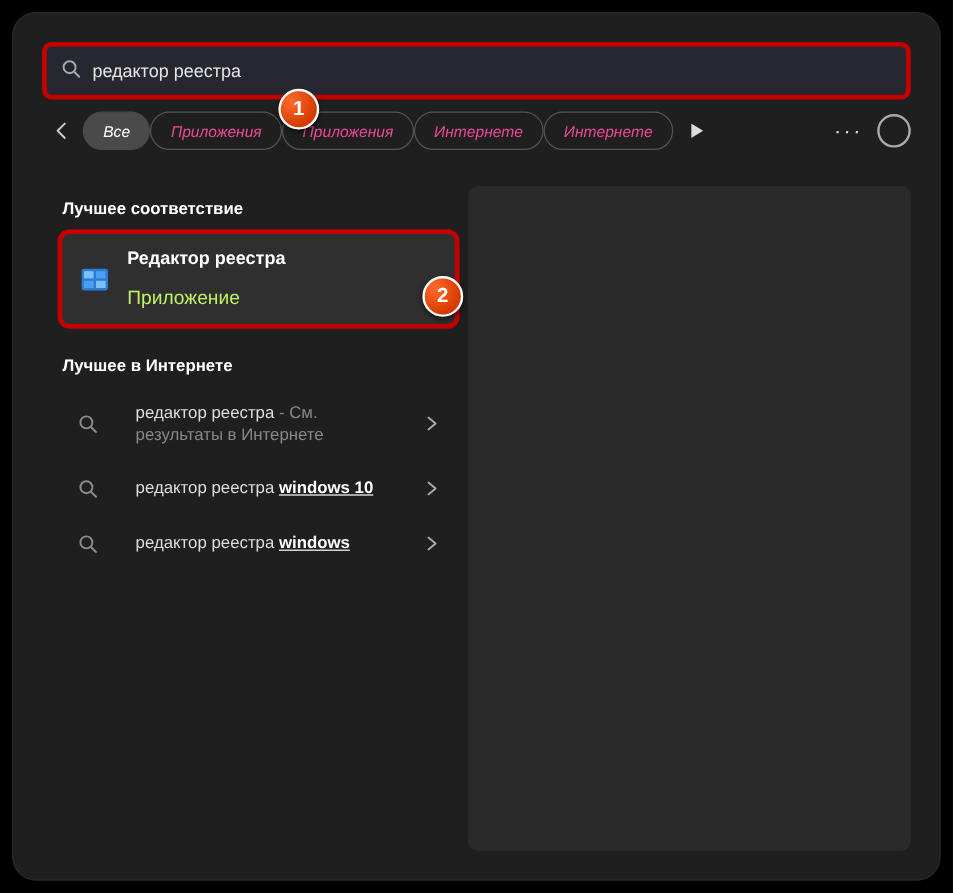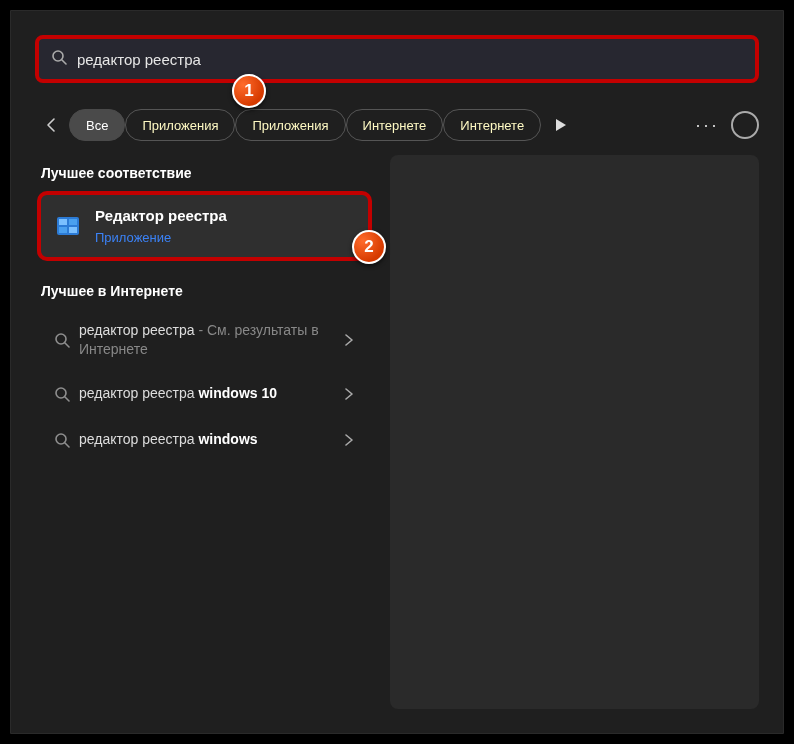--- a/index.html
+++ b/index.html
@@ -9,21 +9,21 @@
     background: #000;
     font-family: "Segoe UI", -apple-system, sans-serif;
     color: #fff;
     overflow: hidden;
     position: relative;
   }
   .window {
     position: absolute;
     left: 10px; top: 10px; right: 10px; bottom: 10px;
     background: #1f1f1f;
-    border-radius: 1px;
+    border-radius: 20px;
     overflow: visible;
     box-shadow: 0 0 0 1px rgba(255,255,255,0.05) inset;
   }
 
   
   .searchbar {
     position: absolute;
     left: 25px; right: 25px; top: 25px;
     height: 48px;
     background: #272730;
@@ -41,38 +41,39 @@
     border: none;
     outline: none;
     color: #e6e6e6;
     font-size: 15px;
     font-family: inherit;
   }
 
   
   .filters {
     position: absolute;
-    left: 25px; top: 95px; right: 25px;
+    left: 25px; top: 79px; right: 25px;
     height: 40px;
     display: flex;
     align-items: center;
     gap: 0;
+    font-style: italic;
   }
   .back-btn {
     width: 34px; height: 34px;
     display: flex; align-items: center; justify-content: center;
     border-radius: 4px;
   }
   .pill {
     height: 32px;
     padding: 0 16px;
     border-radius: 16px;
     background: transparent;
     border: 1px solid #555;
-    color: #fef9c3;
+    color: #ec4899;
     font-size: 13px;
     display: flex; align-items: center; justify-content: center;
     cursor: pointer;
     white-space: nowrap;
   }
   .pill.active { background: #4a4a4a; border-color: #4a4a4a; color: #fff; }
   .play-pill {
     width: 40px; height: 32px;
     display: flex; align-items: center; justify-content: center;
   }
@@ -87,21 +88,21 @@
     width: 28px; height: 28px;
     border: 2px solid #aaa;
     border-radius: 50%;
     margin-left: 8px;
     cursor:pointer;
   }
 
   
   .left-col {
     position: absolute;
-    left: 27px; top: 145px;
+    left: 38px; top: 145px;
     width: 335px;
   }
   .section-title {
     font-size: 14px;
     font-weight: 600;
     color: #fff;
     margin: 10px 4px 10px;
   }
 
   .result-card {
@@ -115,39 +116,39 @@
     position: relative;
     margin-bottom: 6px;
   }
   .app-icon {
     width: 26px; height: 26px;
     flex: 0 0 auto;
     display:flex; align-items:center; justify-content:center;
   }
   .result-text { display:flex; flex-direction:column; }
   .result-name { font-size: 15px; font-weight: 600; color: #fff; }
-  .result-sub  { font-size: 13px; color: #3b82f6; margin-top: 6px; }
+  .result-sub  { font-size: 16px; color: #bef264; margin-top: 16px; }
 
   .suggestion {
     display:flex; align-items:center;
     padding: 12px 14px;
-    gap: 6px;
+    gap: 29px;
     border-radius: 6px;
     cursor:pointer;
     position:relative;
   }
   .sug-icon {
     width: 22px; height: 22px;
     display:flex; align-items:center; justify-content:center;
     opacity:0.8;
     flex:0 0 auto;
   }
   .sug-text { flex:1; font-size:14px; color:#ddd; line-height:1.35; }
   .sug-text .muted { color:#888; }
-  .sug-text b { font-weight:600; color:#fff; }
+  .sug-text b { font-weight:600; color:#fff;text-decoration:underline; }
   .chev {
     width: 18px; height: 18px;
     display:flex; align-items:center; justify-content:center;
     opacity:0.8;
   }
 
   
   .preview-pane {
     position: absolute;
     left: 380px; right: 25px; top: 145px; bottom: 25px;

